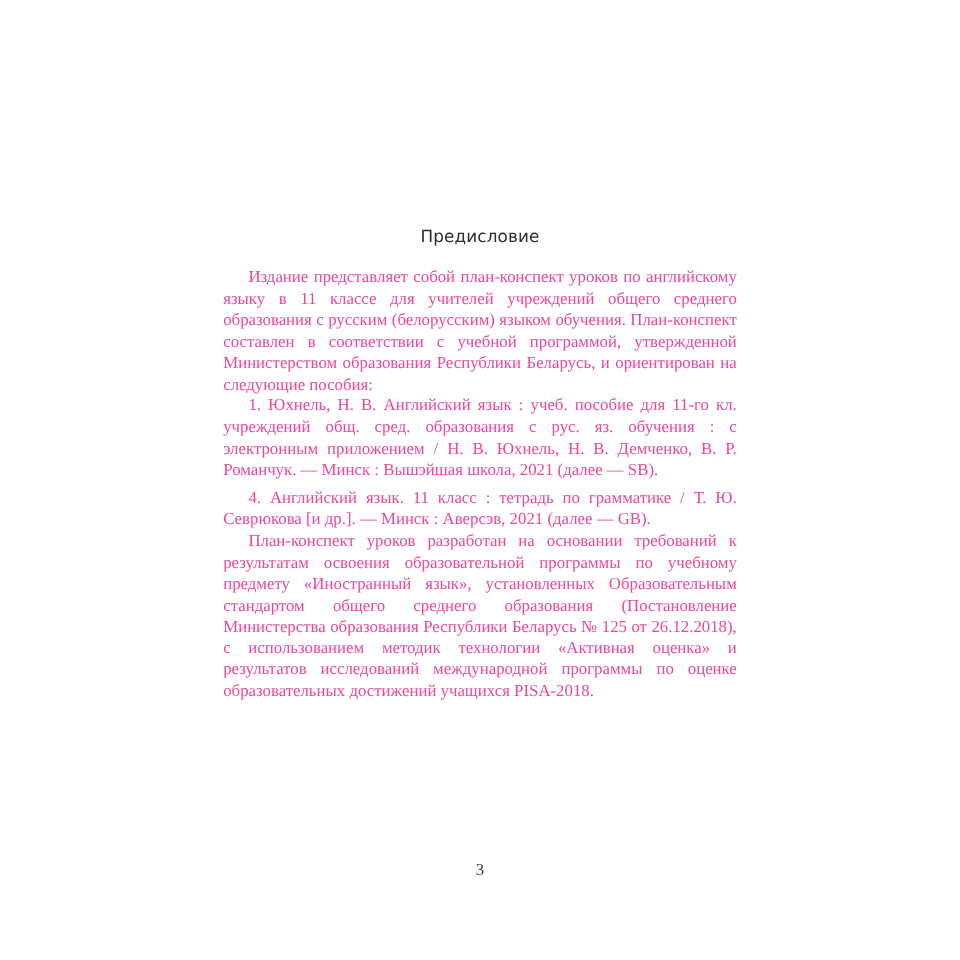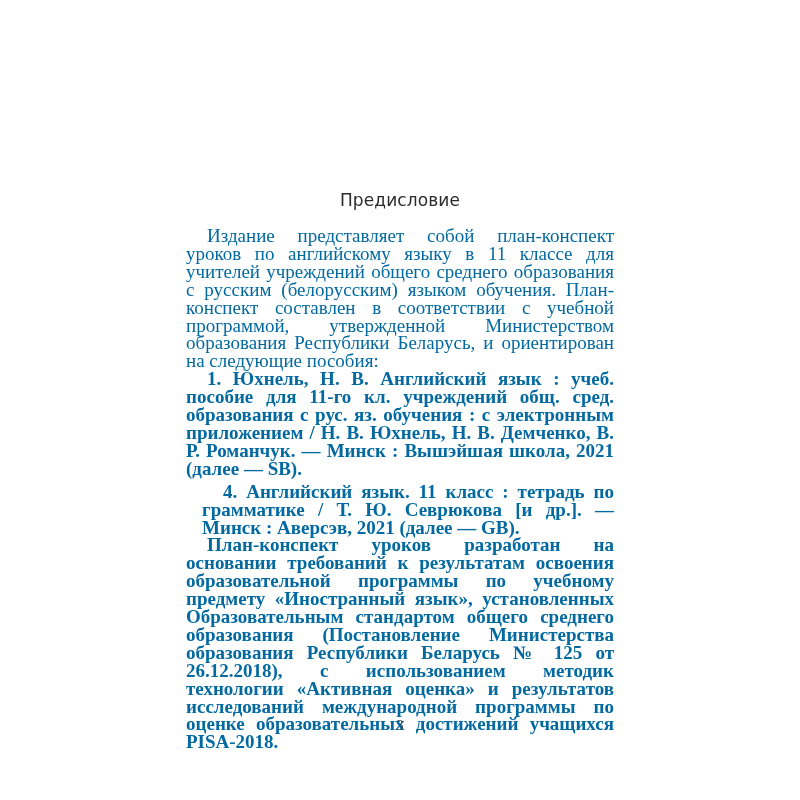--- a/index.html
+++ b/index.html
@@ -16,43 +16,41 @@
     font-family: "Liberation Serif", "DejaVu Serif", serif;
   }
   .content {
     position: absolute;
     left: 186px;
     top: 190px;
     width: 428px;
   }
   .page-title {
     font-family: "DejaVu Sans", "Liberation Sans", sans-serif;
-    font-size: 17px;
+    font-size: 14px;
     font-weight: 400;
     color: #2b2b2b;
     text-align: center;
     margin: 0 0 17px 0;
     letter-spacing: 0.1px;
   }
   .body-block {
-    font-size: 19px;
+    font-size: 14px;
     line-height: 17.9px;
-    color: #0369a1;
+    color: #ec4899;
     text-align: justify;
     text-justify: inter-word;
     margin: 0;
     hyphens: manual;
   }
   .body-block + .body-block {
     margin-top: 0px;
-    font-weight: bold;
   }
   .body-block.spaced-before {
     margin-top: 5px;
-    margin-left: 16px;
   }
   .body-block.indent {
     text-indent: 21px;
   }
   .page-number {
     position: absolute;
     left: 0;
     right: 0;
     top: 718px;
     text-align: center;

